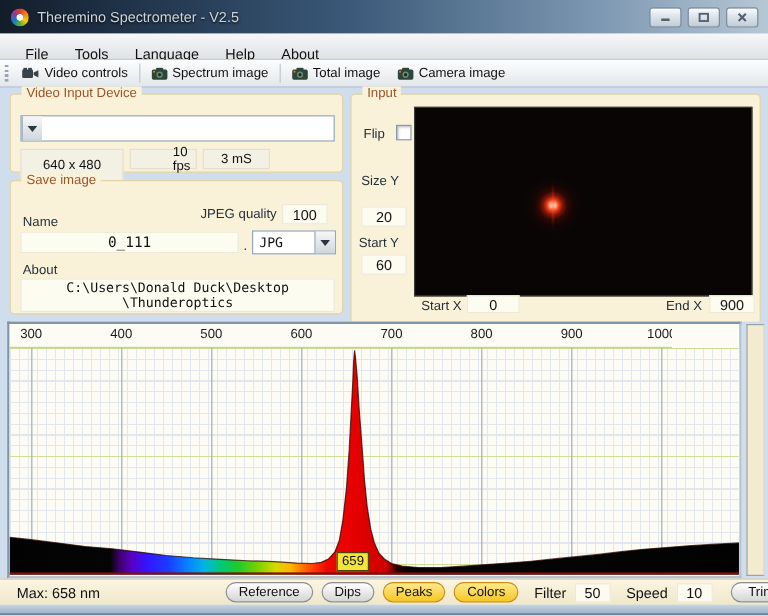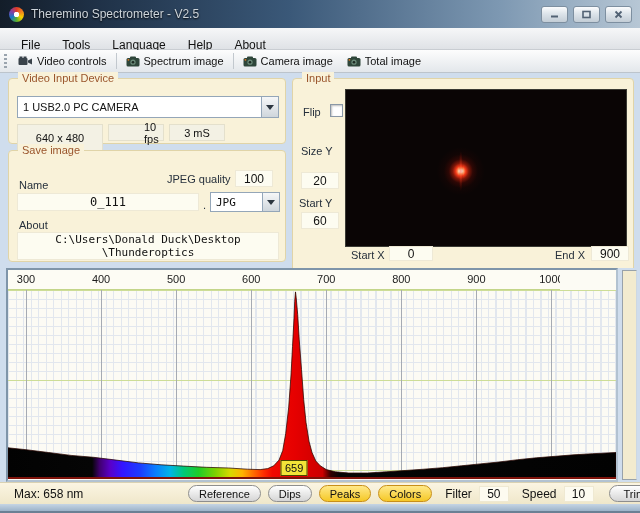--- a/index.html
+++ b/index.html
@@ -155,38 +155,37 @@
     </button>
     <div class="tsep"></div>
     <button class="tbtn">
       <svg width="14" height="11" viewBox="0 0 14 11">
         <rect x="0.5" y="2" width="13" height="8.5" rx="1.5" fill="#2e463a"></rect>
         <rect x="4" y="0.5" width="6" height="2.5" rx="1" fill="#2e463a"></rect>
         <circle cx="7" cy="6.2" r="2.6" fill="#6a8a78"></circle>
           <circle cx="7" cy="6.2" r="1.3" fill="#1c2a22"></circle>
         <circle cx="2.4" cy="3.8" r="0.9" fill="#e07820"></circle>
       </svg>
-      <span>Camera image</span>
+      <span>Total image</span>
     </button>
     <button class="tbtn">
       <svg width="14" height="11" viewBox="0 0 14 11">
         <rect x="0.5" y="2" width="13" height="8.5" rx="1.5" fill="#2e463a"></rect>
         <rect x="4" y="0.5" width="6" height="2.5" rx="1" fill="#2e463a"></rect>
         <circle cx="7" cy="6.2" r="2.6" fill="#6a8a78"></circle>
           <circle cx="7" cy="6.2" r="1.3" fill="#1c2a22"></circle>
         <circle cx="2.4" cy="3.8" r="0.9" fill="#e07820"></circle>
       </svg>
-      <span>Total image</span>
+      <span>Camera image</span>
     </button>
   </div>
 
   <div class="group" style="left:8px; top:78px; width:278px; height:66px;">
     <span class="group-label">Video Input Device</span>
     <div class="select" style="left:8px; top:17px; width:262px; height:22px;">
-      <span class="sel-text">1 USB2.0 PC CAMERA</span>
       <span class="arrow-btn">
           <span class="tri"></span>
         </span>
     </div>
     <div class="valbox infobox" style="left:8px; top:45px; width:86px; height:28px;">640 x 480</div>
     <div class="valbox infobox" style="left:99px; top:45px; width:56px; height:17px;padding-left:35px;">10 fps</div>
     <div class="valbox infobox" style="left:160px; top:45px; width:56px; height:17px;">3 mS</div>
   </div>
 
   <div class="group" style="left:8px; top:150px; width:278px; height:112px;">

